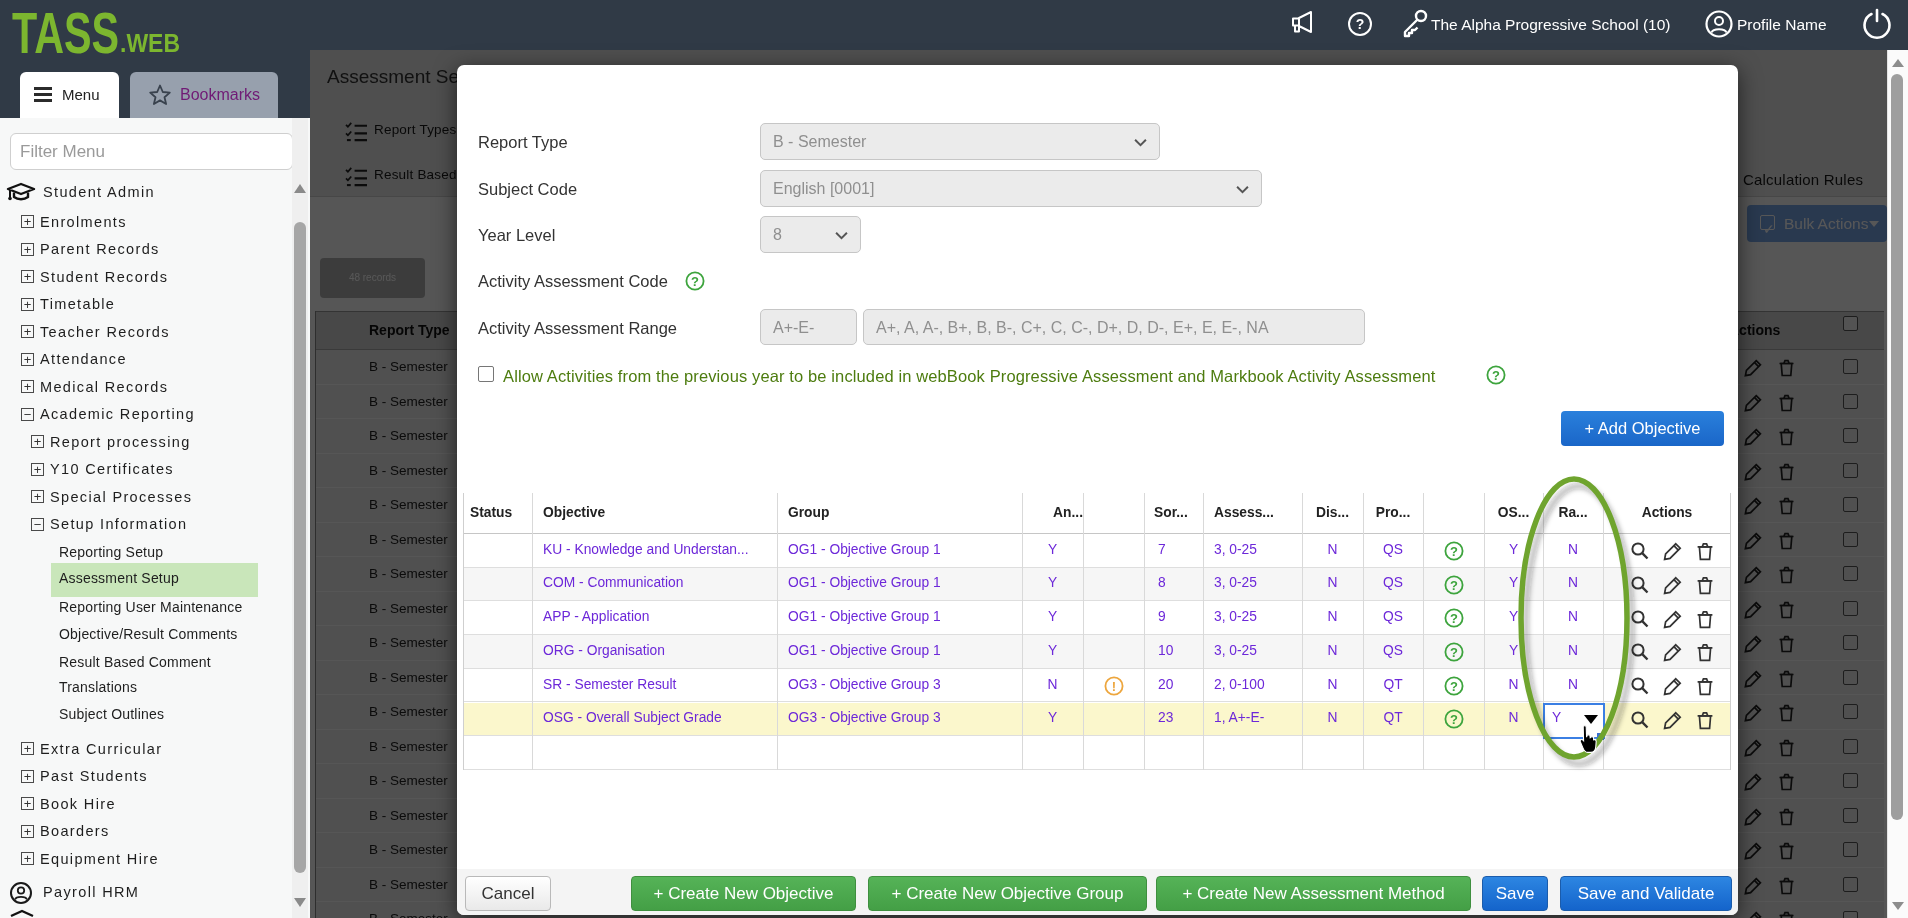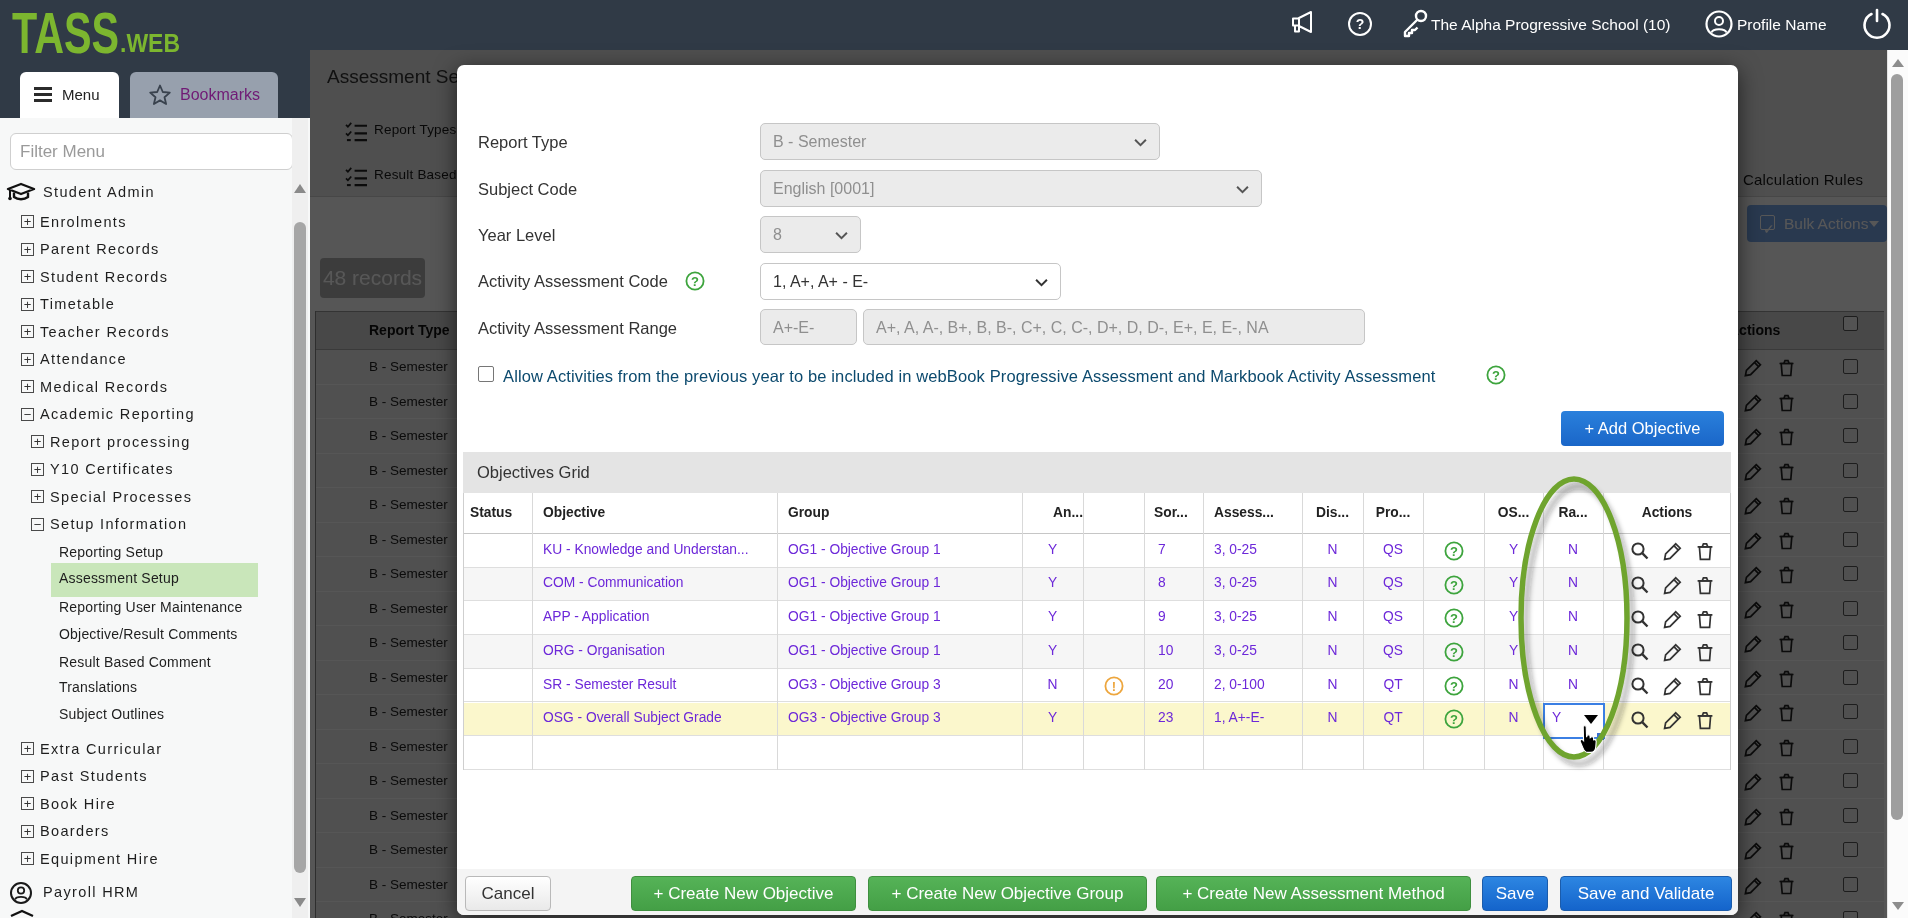--- a/index.html
+++ b/index.html
@@ -176,21 +176,21 @@
         <path d="M2 20 h4" stroke="#222" stroke-width="2.2"></path>
     </svg>
     <div style="position:absolute;left:64px;top:72px;font-size:13.5px;letter-spacing:0.2px;color:#1a1a1a">Report Types</div>
     <svg style="position:absolute;left:35px;top:116px" width="23" height="21" viewBox="0 0 24 22">
       <path d="M1 4 l2 2 l3.5-4 M1 13 l2 2 l3.5-4" fill="none" stroke="#222" stroke-width="1.8"></path>
       <path d="M10 5 h13 M10 13 h13 M10 20 h13" stroke="#222" stroke-width="2.2"></path>
         <path d="M2 20 h4" stroke="#222" stroke-width="2.2"></path>
     </svg>
     <div style="position:absolute;left:64px;top:117px;font-size:13.5px;letter-spacing:0.2px;color:#1a1a1a">Result Based Comments</div>
     <div style="position:absolute;left:1433px;top:121px;font-size:15px;letter-spacing:0.2px;color:#1a1a1a">Calculation Rules</div>
-    <div style="position:absolute;left:10px;top:208px;width:105px;height:40px;background:#b0b0b0;border-radius:4px;color:#fff;font-size:21px;text-align:center;line-height:40px">48 records</div>
+    <div style="position:absolute;left:10px;top:208px;width:105px;height:40px;background:#b0b0b0;border-radius:4px;color:#fff;font-size:10px;text-align:center;line-height:40px">48 records</div>
     <div style="position:absolute;left:1437px;top:155px;width:140px;height:37px;background:#7aa7e8;border-radius:4px;color:#fff;font-size:15.5px;line-height:37px">
       <span style="position:absolute;left:13px;top:10px;width:15px;height:15px;border:1.7px solid #fff;border-radius:2px"></span>
       <span style="position:absolute;left:16px;top:6px;font-size:14px;color:#fff">✓</span>
       <span style="position:absolute;left:37px">Bulk Actions</span>
       <span style="position:absolute;right:8px;top:16px;border-left:5.5px solid transparent;border-right:5.5px solid transparent;border-top:6.5px solid #fff"></span>
     </div>
     <div style="position:absolute;left:5px;top:261px;width:1569px;height:39px;background:#d2d2d2;border-top:1px solid #999;border-bottom:1px solid #aaa"></div>
     <div style="position:absolute;left:59px;top:272px;font-size:14px;font-weight:bold;color:#111">Report Type</div>
     <div style="position:absolute;left:1419px;top:272px;font-size:14px;font-weight:bold;color:#111">Actions</div>
     <div style="position:absolute;left:1533px;top:266px;width:15px;height:15px;border:1.6px solid #555;border-radius:2px;background:#f2f2f2"></div>
@@ -420,34 +420,30 @@
       </svg>
     <div class="msel dis" style="left:303px;top:58px;width:400px">B - Semester<svg class="car" viewBox="0 0 12 8">
           <path d="M1 1.5 l5 5 l5 -5" fill="none" stroke="#555" stroke-width="1.8"></path>
         </svg></div>
     <div class="msel dis" style="left:303px;top:104.5px;width:502px">English [0001]<svg class="car" viewBox="0 0 12 8">
           <path d="M1 1.5 l5 5 l5 -5" fill="none" stroke="#555" stroke-width="1.8"></path>
         </svg></div>
     <div class="msel dis" style="left:303px;top:151px;width:101px">8<svg class="car" viewBox="0 0 12 8">
           <path d="M1 1.5 l5 5 l5 -5" fill="none" stroke="#555" stroke-width="1.8"></path>
         </svg></div>
-    <div class="msel" style="left:303px;top:197.5px;width:301px;background:#fff;color:#333">1, A+, A+ - E-<svg class="car" viewBox="0 0 12 8">
-          <path d="M1 1.5 l5 5 l5 -5" fill="none" stroke="#333" stroke-width="1.8"></path>
-        </svg></div>
     <div class="msel dis" style="left:303px;top:244px;width:97px;height:36px">A+-E-</div>
     <div class="msel dis" style="left:406px;top:244px;width:502px;height:36px">A+, A, A-, B+, B, B-, C+, C, C-, D+, D, D-, E+, E, E-, NA</div>
     <div style="position:absolute;left:21px;top:301px;width:16px;height:16px;border:1.7px solid #767676;border-radius:2px;background:#fff"></div>
-    <div style="position:absolute;left:46px;top:302px;font-size:16.5px;letter-spacing:0.12px;color:#0c4a6e">Allow Activities from the previous year to be included in webBook Progressive Assessment and Markbook Activity Assessment</div>
+    <div style="position:absolute;left:46px;top:302px;font-size:16.5px;letter-spacing:0.12px;color:#4d7c0f">Allow Activities from the previous year to be included in webBook Progressive Assessment and Markbook Activity Assessment</div>
     <svg style="position:absolute;left:1029px;top:300px" width="20" height="20" viewBox="0 0 20 20">
         <circle cx="10" cy="10" r="8.6" fill="none" stroke="#3da43d" stroke-width="1.8"></circle>
         <text x="10" y="14.5" font-size="13" font-weight="bold" fill="#3da43d" text-anchor="middle" font-family="Liberation Sans">?</text>
       </svg>
     <div id="addobj">+ Add Objective</div>
     <div id="grid">
-      <div id="gbar">Objectives Grid</div>
       <div style="position:absolute;left:0;top:41px;width:1268px;height:41px;background:#fff;border-bottom:1px solid #c6c6c6"></div>
       <div class="gh" style="left:7px">Status</div>
       <div class="gh" style="left:80px">Objective</div>
       <div class="gh" style="left:325px">Group</div>
       <div class="gh" style="left:559px;width:61px;text-align:right">An...</div>
       <div class="gh" style="left:691px">Sor...</div>
       <div class="gh" style="left:751px">Assess...</div>
       <div class="gh" style="left:839px;width:61px;text-align:center">Dis...</div>
       <div class="gh" style="left:900px;width:60px;text-align:center">Pro...</div>
       <div class="gh" style="left:1021px;width:59px;text-align:center">OS...</div>

